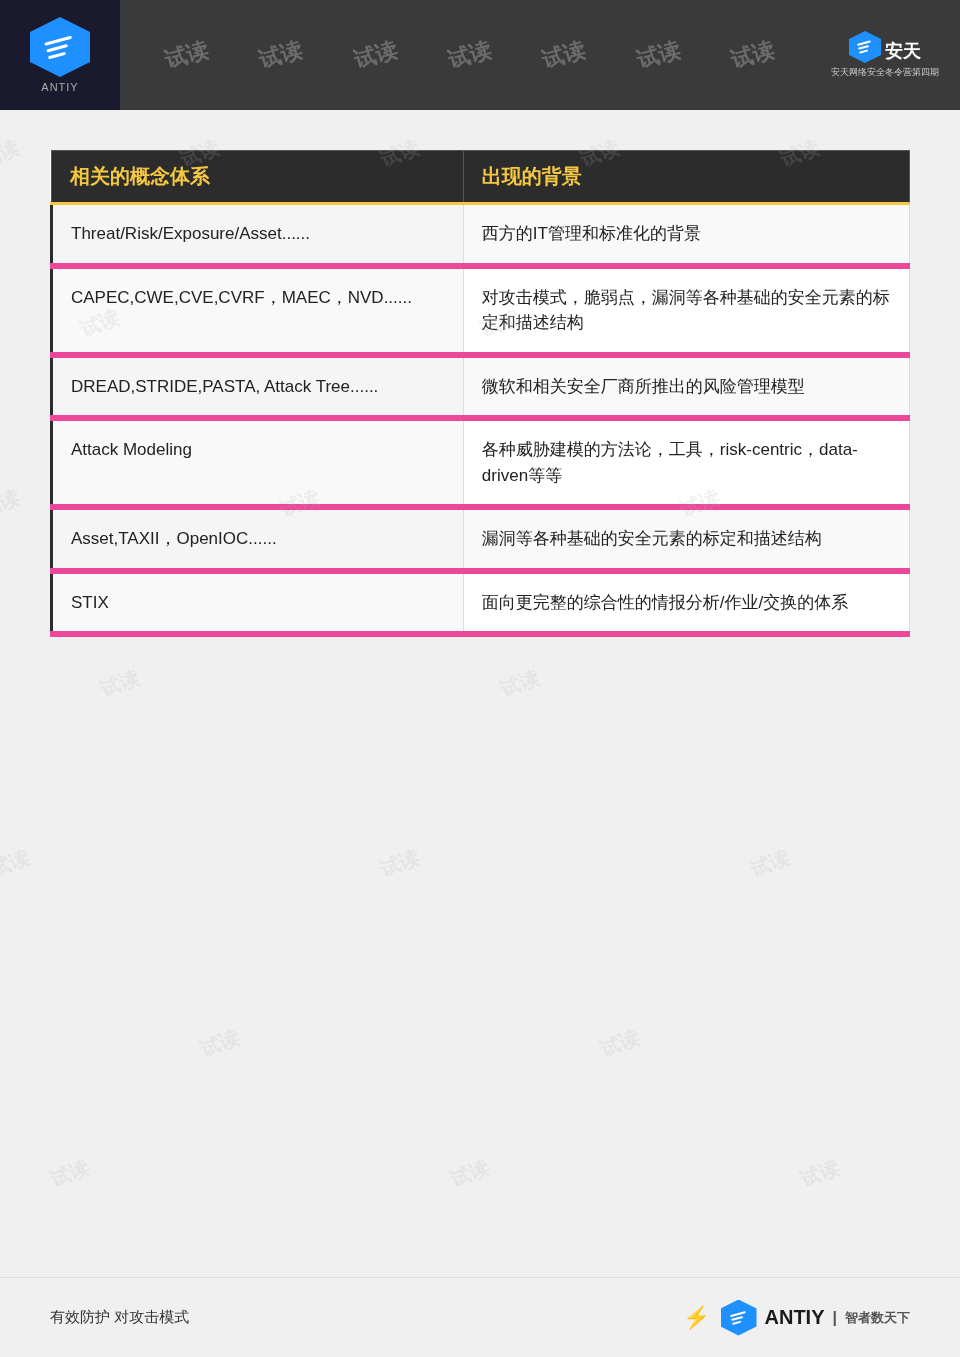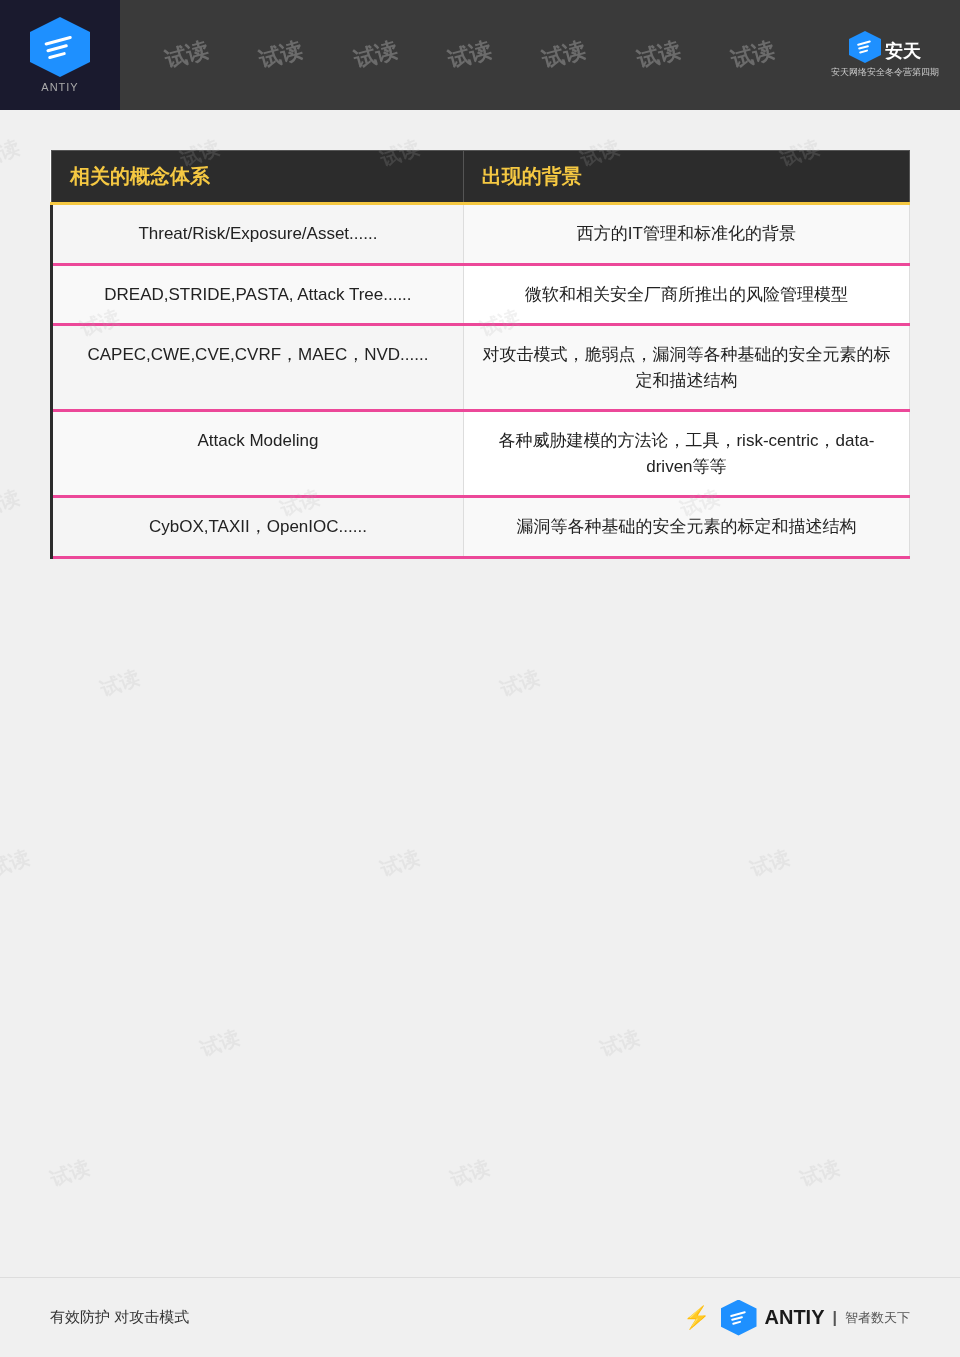--- a/index.html
+++ b/index.html
@@ -190,22 +190,21 @@
       width: 48%;
       border-bottom: 3px solid #f5c842;
     }
 
     .table-header-row th:last-child {
       border-bottom: 3px solid #f5c842;
       margin-top: 24px;
     }
 
     .data-table tbody tr {
-      border-bottom: 3px solid #ec4899;
-      text-align: center;
+      border-bottom: 6px solid #ec4899;
     }
 
     .data-table tbody tr:nth-child(odd) {
       background: #f9f9f9;
     }
 
     .data-table tbody tr:nth-child(even) {
       background: #ffffff;
     }
 
@@ -286,20 +285,21 @@
 
     .footer-brand-text {
       font-size: 20px;
       color: #1a1a1a;
       font-weight: bold;
     }
 
     .footer-brand-sub {
       font-size: 13px;
       color: #555;
+      font-weight: bold;
     }
 
     
     .lightning {
       color: #f5c842;
       font-size: 22px;
       margin-right: 2px;
     }
   </style>
 </head>
@@ -372,34 +372,38 @@
         <th>相关的概念体系</th>
         <th>出现的背景</th>
       </tr>
     </thead>
     <tbody>
       <tr class="table-row">
         <td>Threat/Risk/Exposure/Asset......</td>
         <td>西方的IT管理和标准化的背景</td>
       </tr>
       <tr class="table-row">
+        <td>CAPEC,CWE,CVE,CVRF，MAEC，NVD......</td>
+        <td>对攻击模式，脆弱点，漏洞等各种基础的安全元素的标定和描述结构</td>
+      </tr>
+      <tr class="table-row">
         <td>DREAD,STRIDE,PASTA, Attack Tree......</td>
         <td>微软和相关安全厂商所推出的风险管理模型</td>
-      </tr>
-      <tr class="table-row">
-        <td>CAPEC,CWE,CVE,CVRF，MAEC，NVD......</td>
-        <td>对攻击模式，脆弱点，漏洞等各种基础的安全元素的标定和描述结构</td>
       </tr>
       <tr class="table-row highlighted-row">
         <td>Attack Modeling</td>
         <td>各种威胁建模的方法论，工具，risk-centric，data-driven等等</td>
       </tr>
       <tr class="table-row">
-        <td>CybOX,TAXII，OpenIOC......</td>
+        <td>Asset,TAXII，OpenIOC......</td>
         <td>漏洞等各种基础的安全元素的标定和描述结构</td>
+      </tr>
+      <tr class="table-row">
+        <td>STIX</td>
+        <td>面向更完整的综合性的情报分析/作业/交换的体系</td>
       </tr>
     </tbody>
   </table>
 </div>
 
 <div class="footer">
   <div class="footer-left">有效防护 对攻击模式</div>
   <div class="footer-right">
     <span class="lightning">⚡</span>
     <div class="footer-logo-icon">

